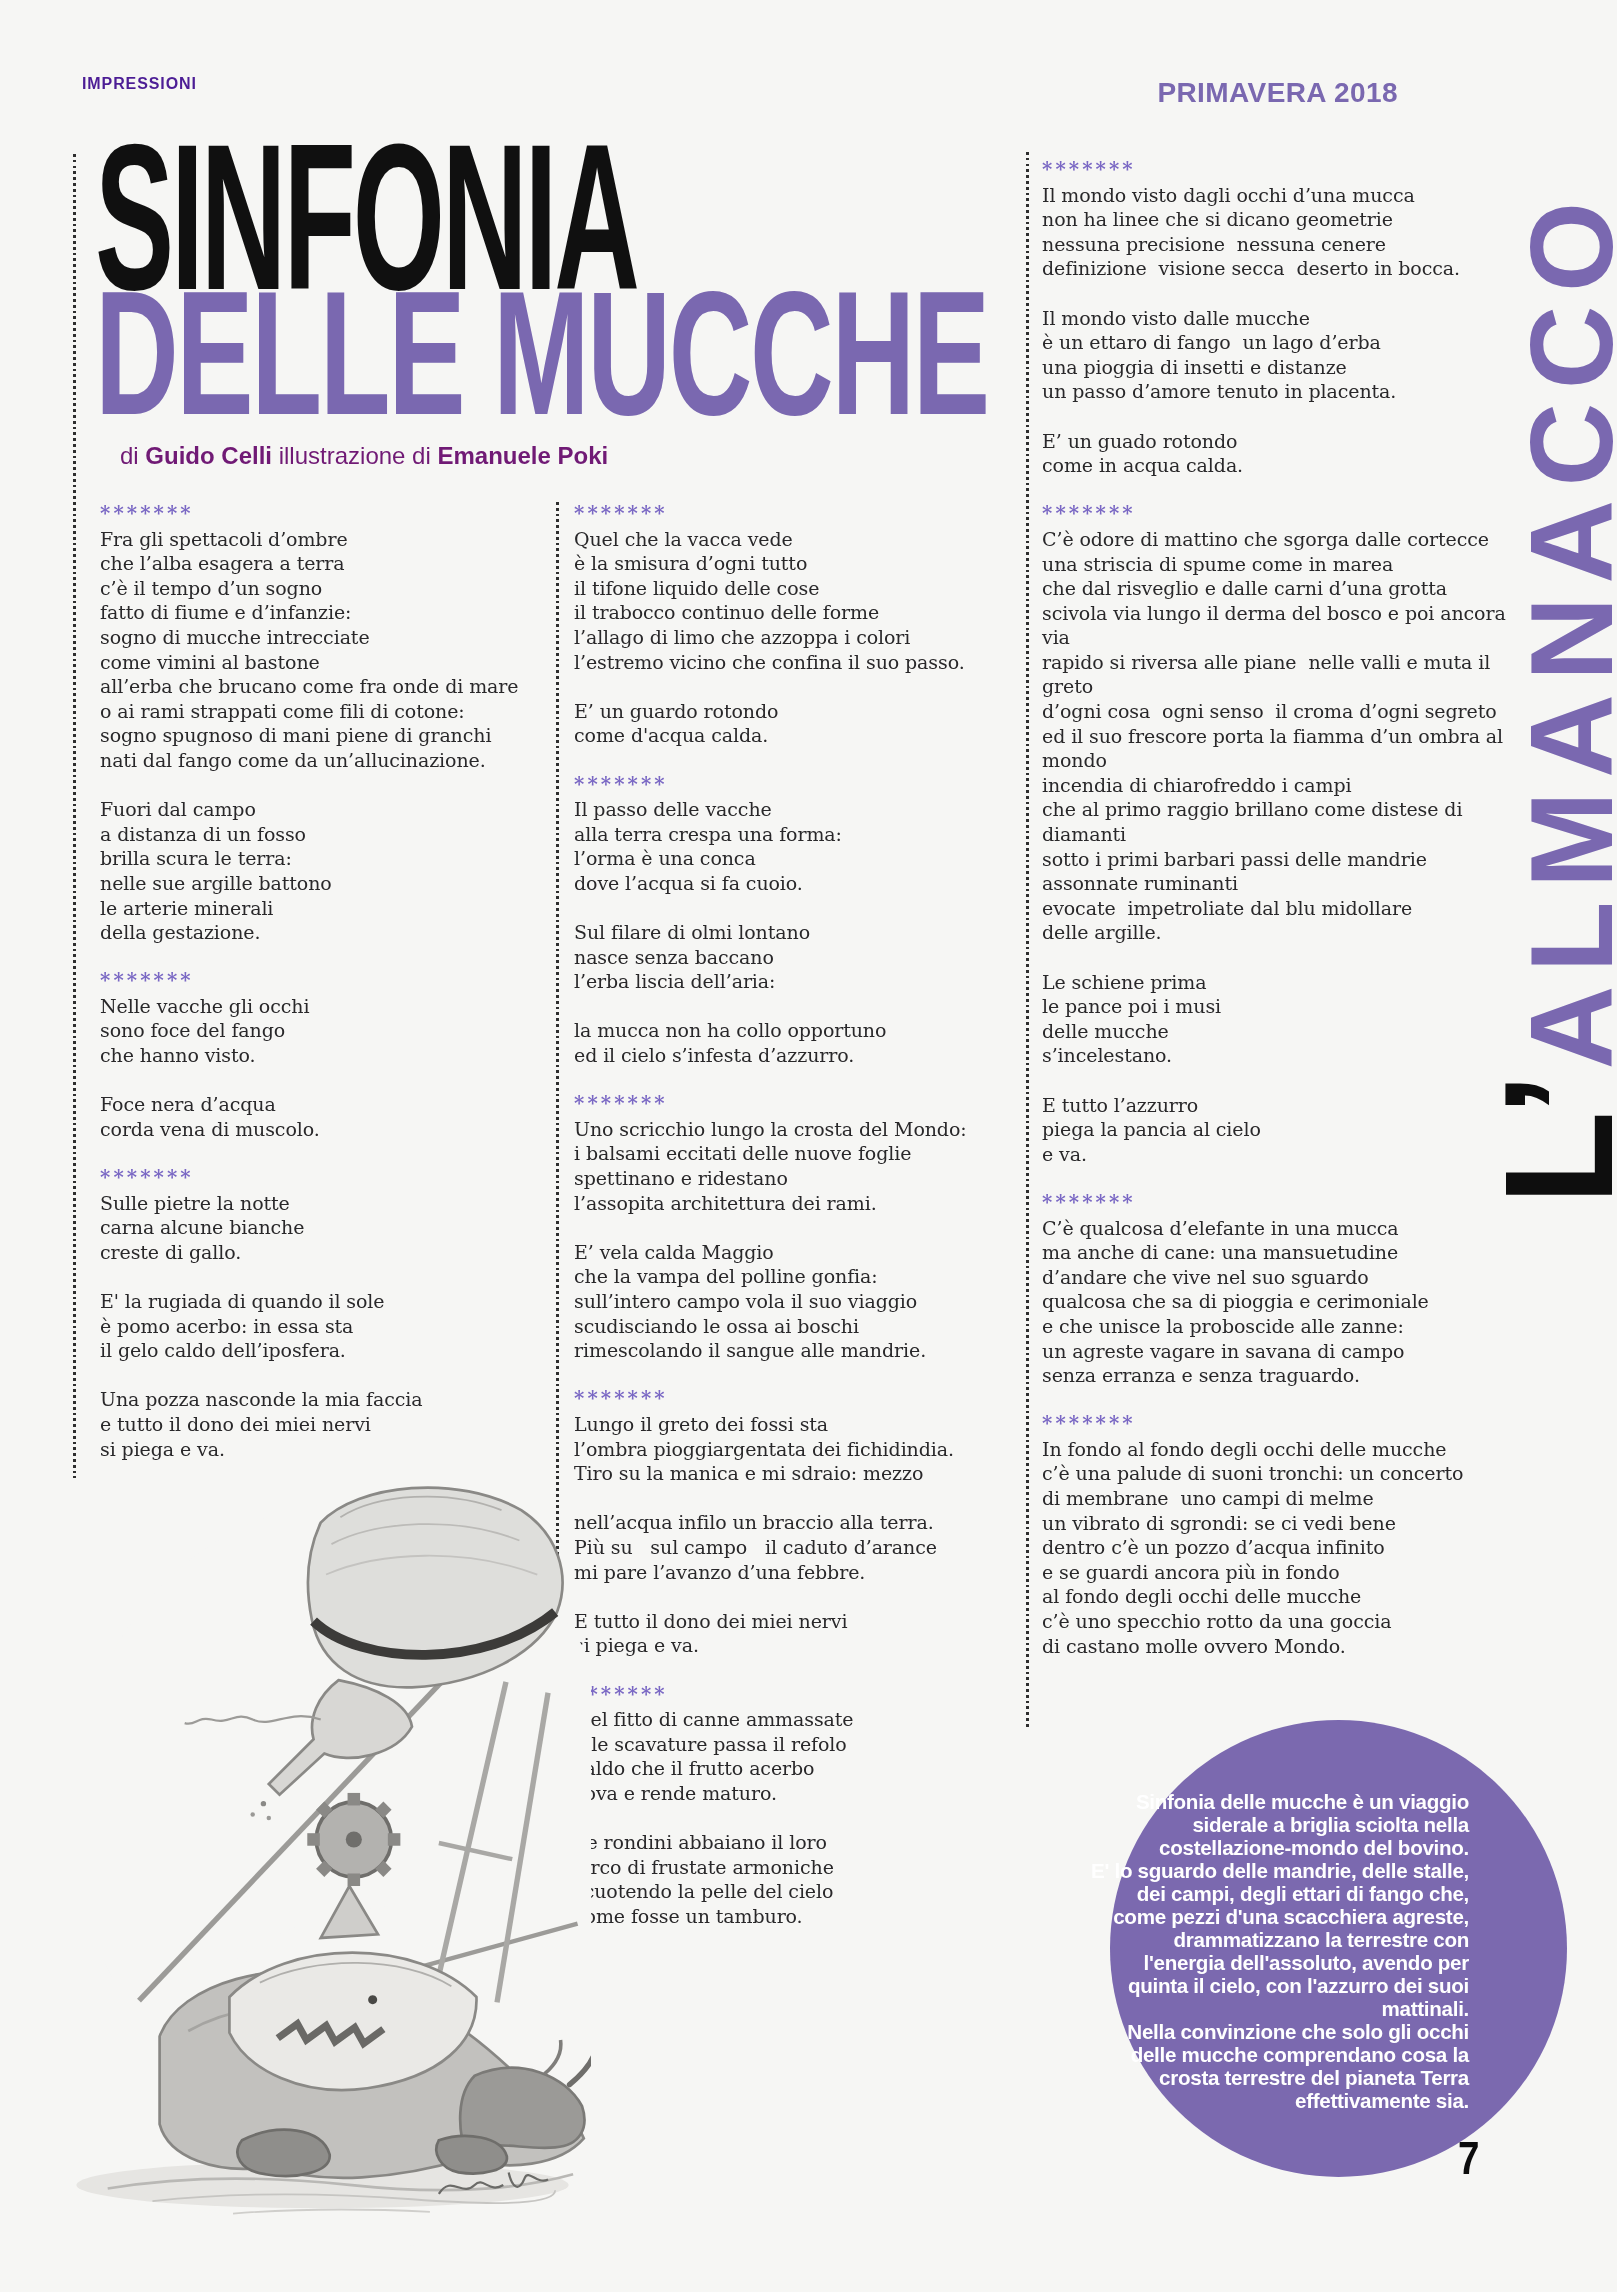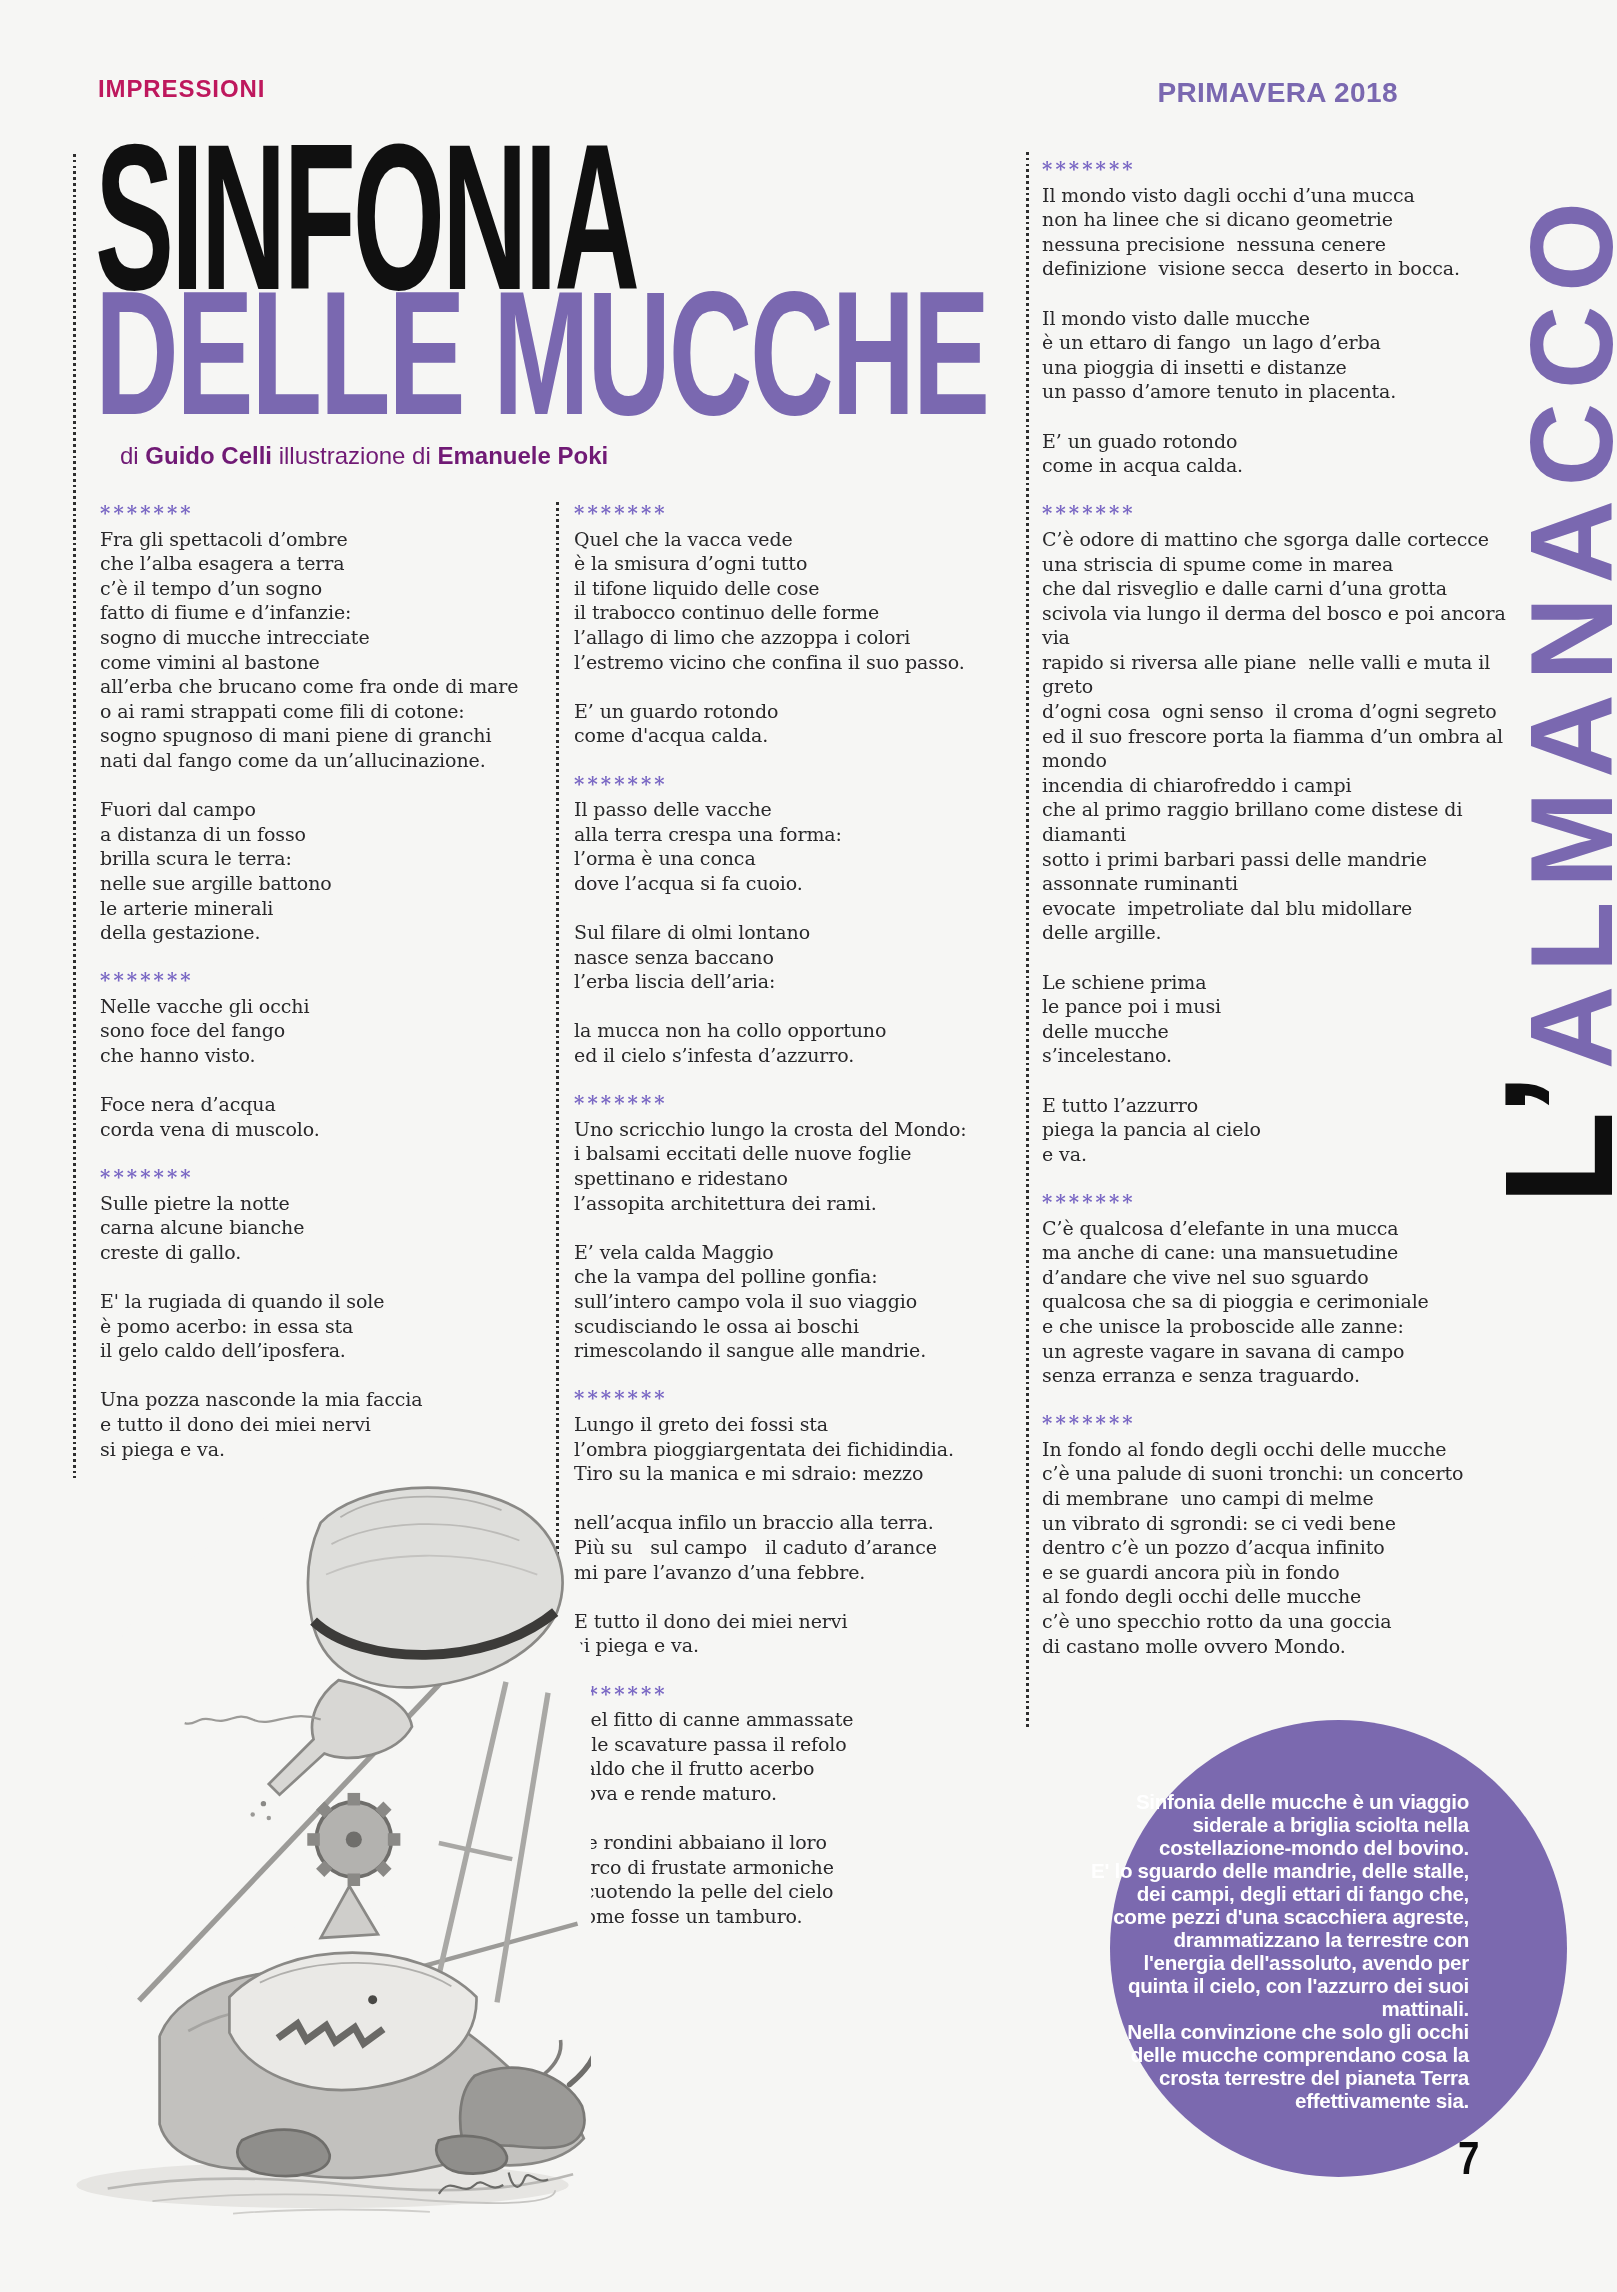--- a/index.html
+++ b/index.html
@@ -6,23 +6,23 @@
     --bg:#f6f6f4; --ink:#29282a; --purple:#7a68b0; --stars:#7a68c4;
     --circle:#7b69af; --black:#111111;
   }
   html,body{margin:0;padding:0;background:#888;}
   .page{
     position:relative; width:1617px; height:2293px; margin:0 auto;
     background:var(--bg); overflow:hidden;
     font-family:"DejaVu Serif", serif; color:var(--ink);
   }
   
-  .kicker{position:absolute; left:98px; top:75px;
-    font-family:"Liberation Sans",sans-serif; font-weight:900; font-size:24px;
-    letter-spacing:0.9px; color:#be185d;}
+  .kicker{position:absolute; left:82px; top:75px;
+    font-family:"Liberation Sans",sans-serif; font-weight:900; font-size:16px;
+    letter-spacing:0.9px; color:#4c1d95;}
   .issue{position:absolute; right:219px; top:77px;
     font-family:"Liberation Sans",sans-serif; font-weight:900; font-size:28px;
     letter-spacing:0.4px; color:var(--purple);}
   
   .masthead{position:absolute; left:1478px; top:36px; width:140px; height:1146px;}
   .mh-text{position:absolute; left:3.6px; top:1169px; transform:rotate(-90deg);
     transform-origin:0 0; white-space:nowrap; line-height:1;}
   .mh-l{font-family:"Liberation Sans",sans-serif; font-weight:900; font-size:154px;
     color:#0e0e0e; letter-spacing:3.6px;}
   .mh-word{font-family:"Liberation Sans",sans-serif; font-weight:900; font-size:116px;

